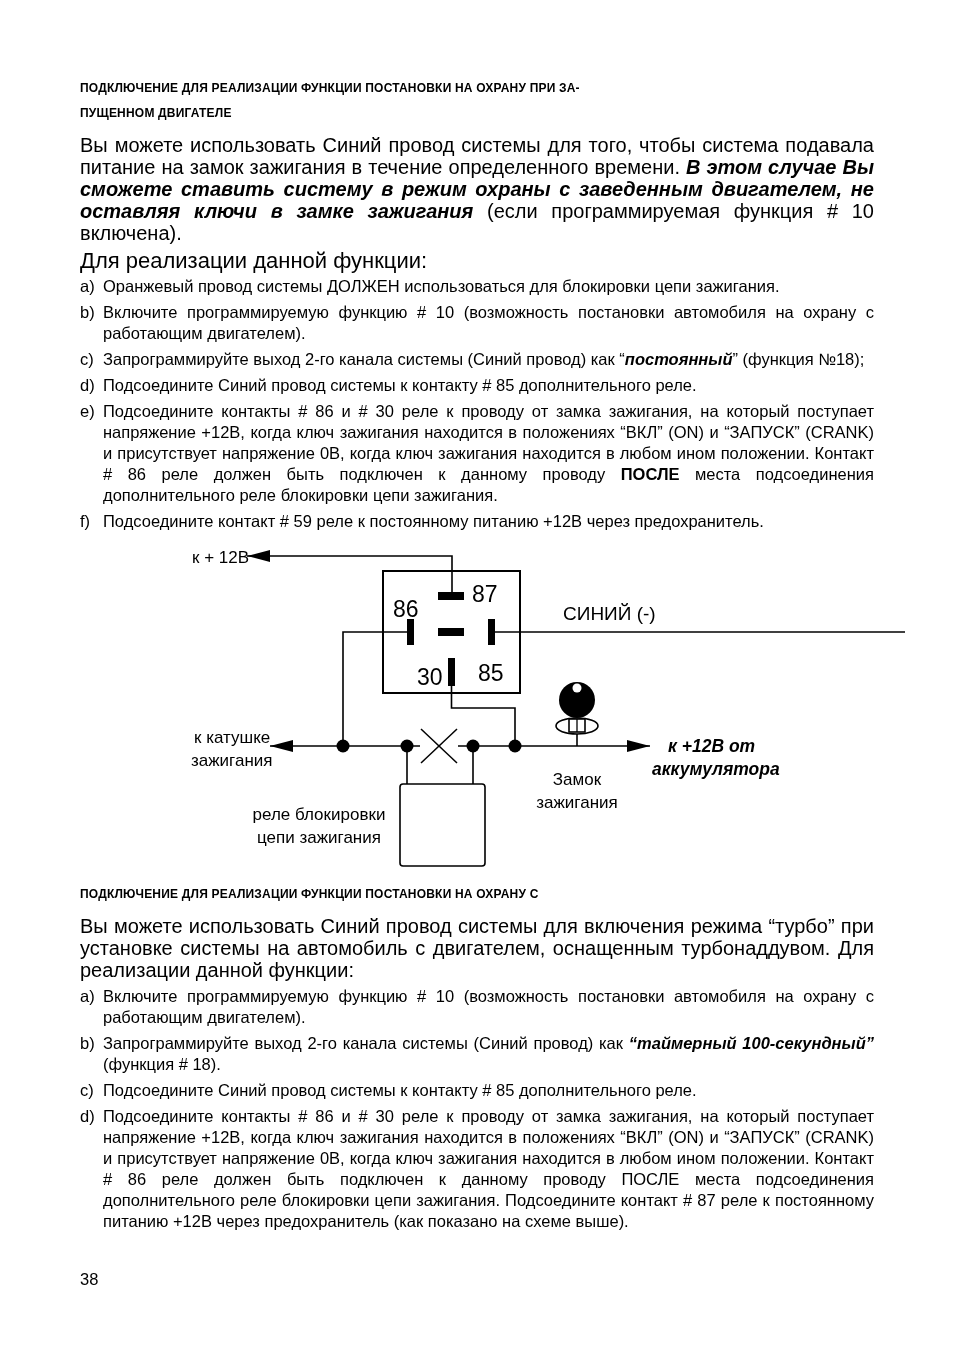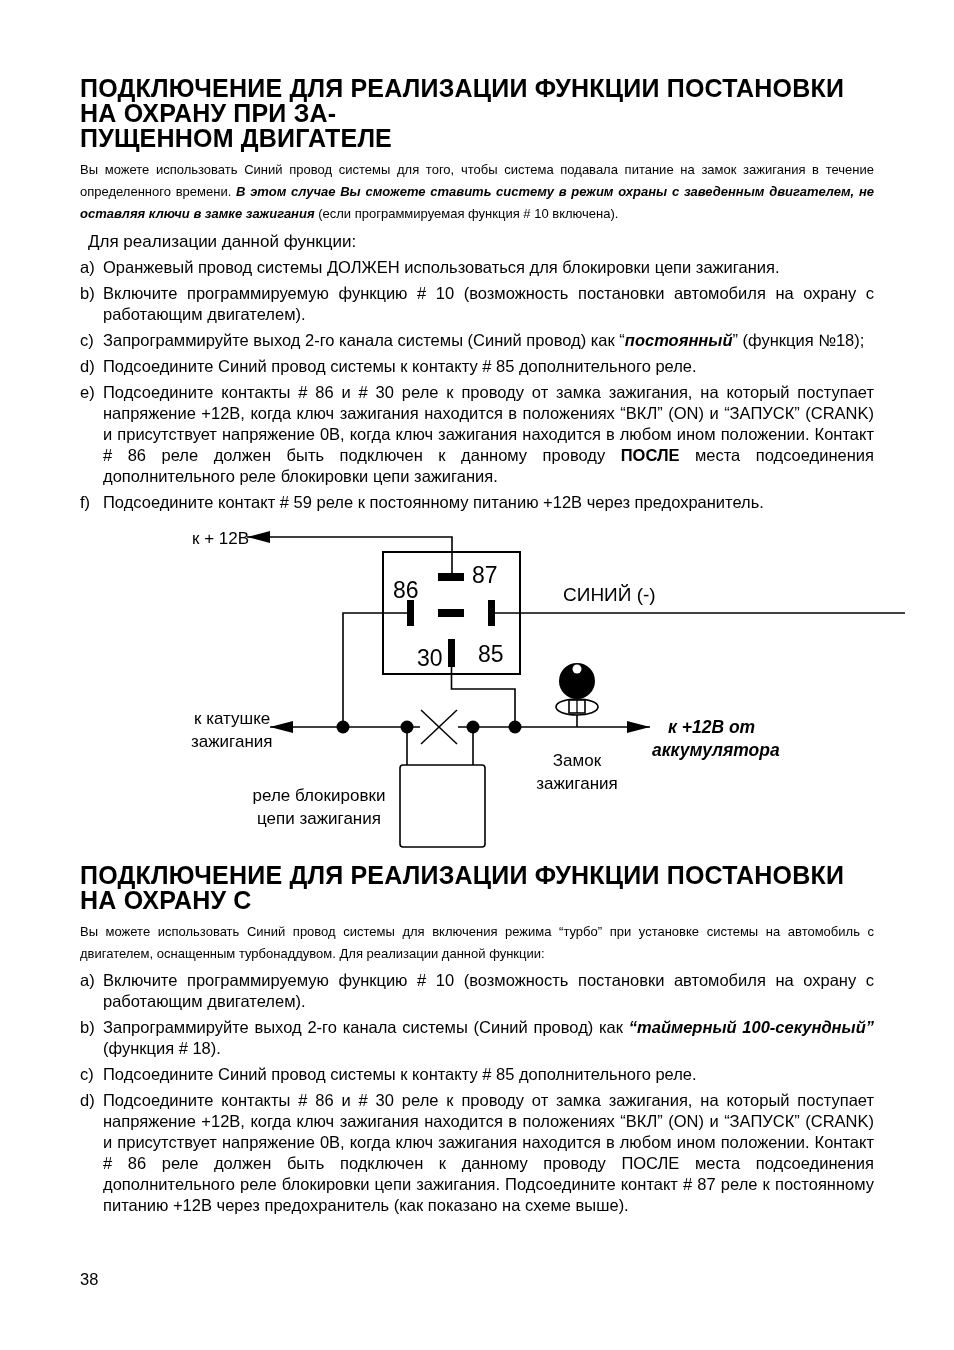--- a/index.html
+++ b/index.html
@@ -2,23 +2,23 @@
 <html><head>
 <meta charset="utf-8">
 <style>
   html,body { margin:0; padding:0; background:#e8e8e8; }
   .page {
     position:relative; width:954px; height:1350px; background:#ffffff;
     font-family:"Liberation Sans", sans-serif; color:#000; overflow:hidden;
     margin:0 auto;
   }
   .content { position:absolute; left:80px; top:76px; width:794px; }
-  .sec-heading { font-size:25px; line-height:25px; font-weight:bold; margin:0; letter-spacing:0.2px; }
-  .body-p { font-size:13px; line-height:22px; text-align:justify; margin:8px 0 0 0; }
-  .list-intro { font-size:17px; line-height:21px; margin:6px 0 0 8px; }
+  .sec-heading { font-size:12px; line-height:25px; font-weight:bold; margin:0; letter-spacing:0.2px; }
+  .body-p { font-size:20px; line-height:22px; text-align:justify; margin:8px 0 0 0; }
+  .list-intro { font-size:22px; line-height:21px; margin:6px 0 0 0; }
   .list { margin-top:2px; }
   .li { display:flex; margin-top:5px; font-size:16.5px; line-height:21px; }
   .li-m { width:23px; flex:none; }
   .li-t { flex:1; text-align:justify; }
   .bi { font-weight:bold; font-style:italic; }
   .b  { font-weight:bold; }
   .diagram { position:relative; width:794px; height:340px; margin-top:4px; }
   .diagram svg { position:absolute; left:0; top:0; overflow:visible; }
   .dg-text { font-family:"Liberation Sans", sans-serif; fill:#000; }
   .footer { position:absolute; left:80px; top:1270px; width:794px; display:flex; align-items:baseline; font-size:16.5px; }

